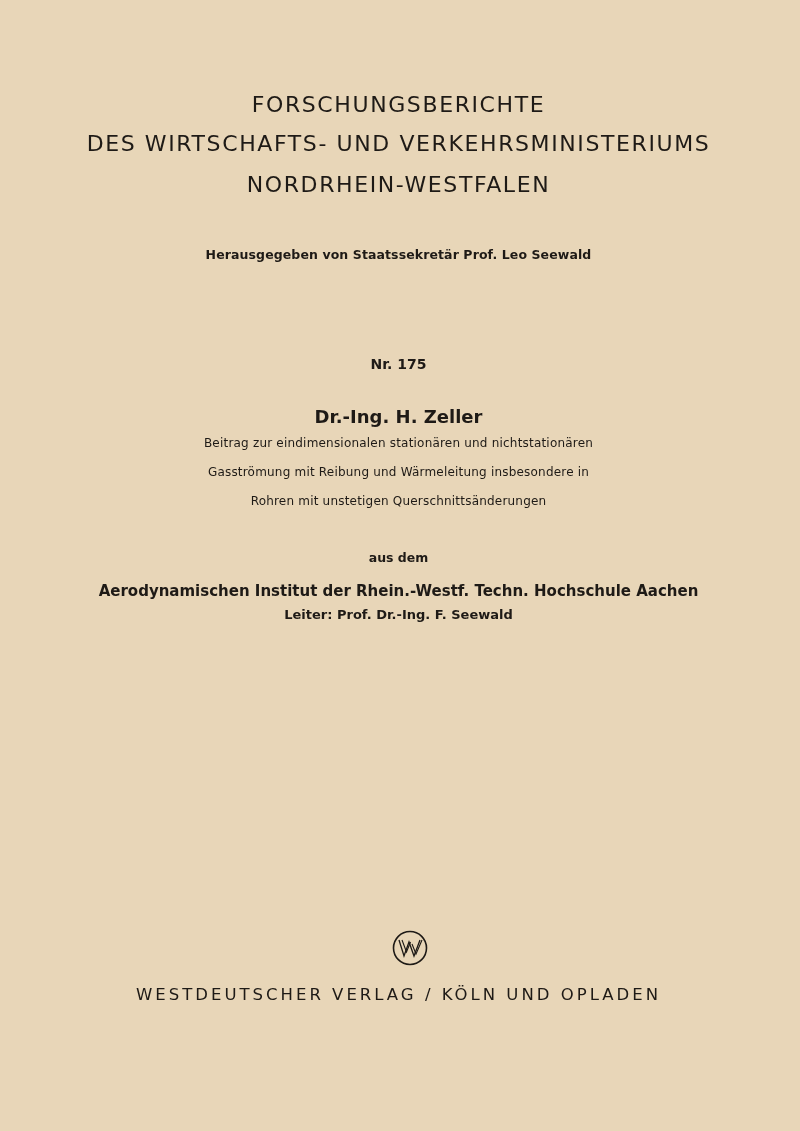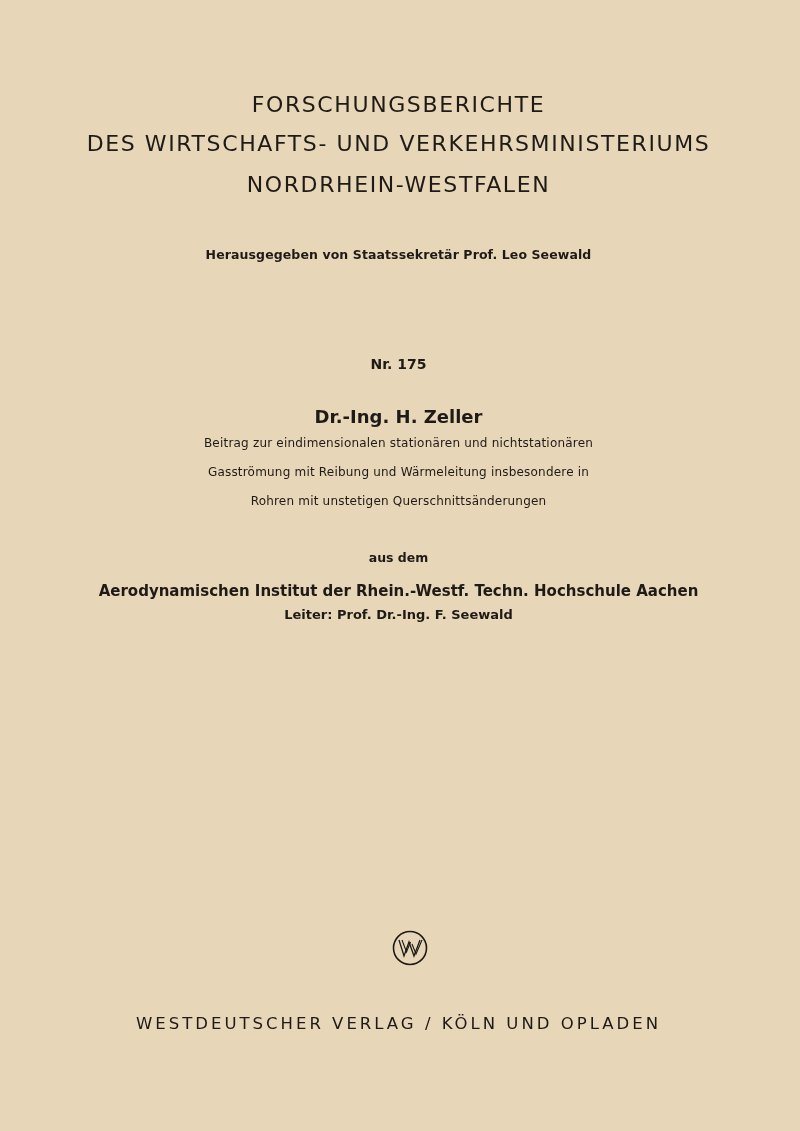--- a/index.html
+++ b/index.html
@@ -57,21 +57,20 @@
       font-size: 15px;
       font-weight: bold;
     }
     .director {
       font-size: 13px;
       font-weight: bold;
     }
     .publisher {
       font-size: 16.5px;
       letter-spacing: 3px;
-      margin-top: 29px;
     }
     .logo {
       position: absolute;
       left: 392px;
       top: 930px;
       width: 36px;
       height: 36px;
     }
   </style>
 </head>

